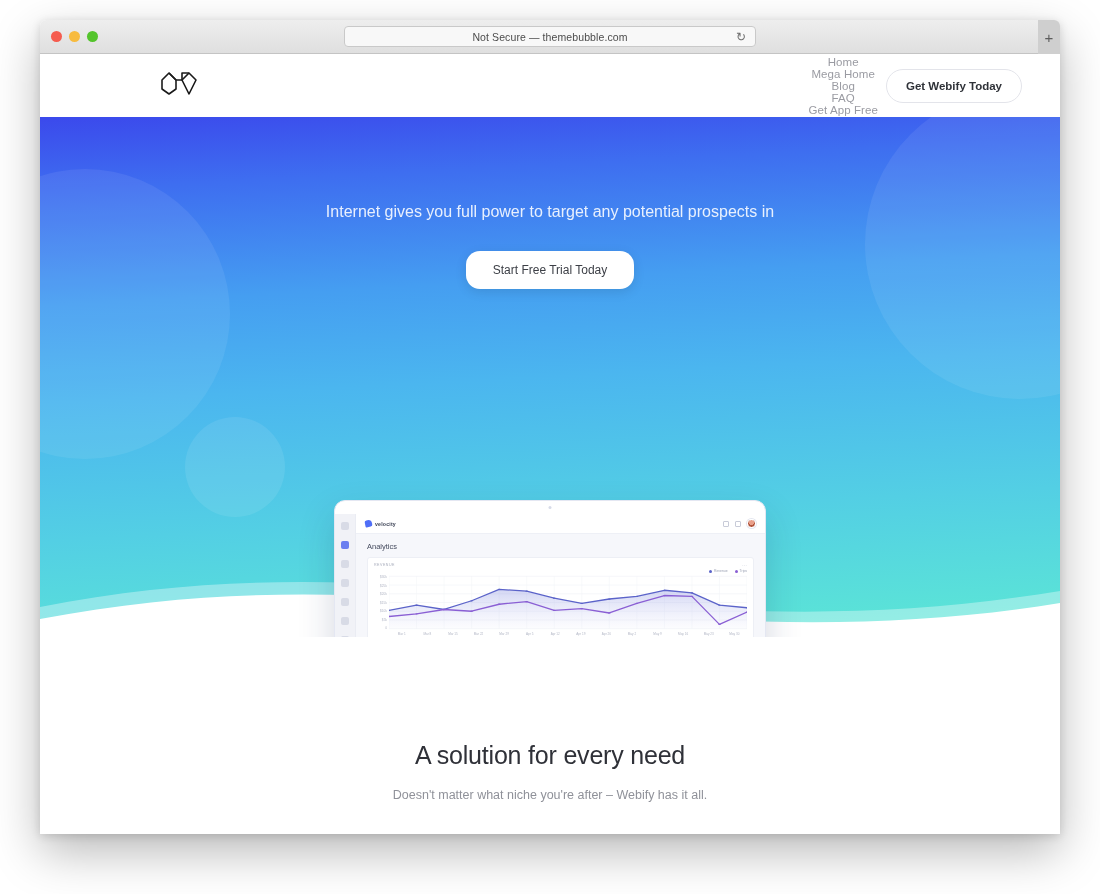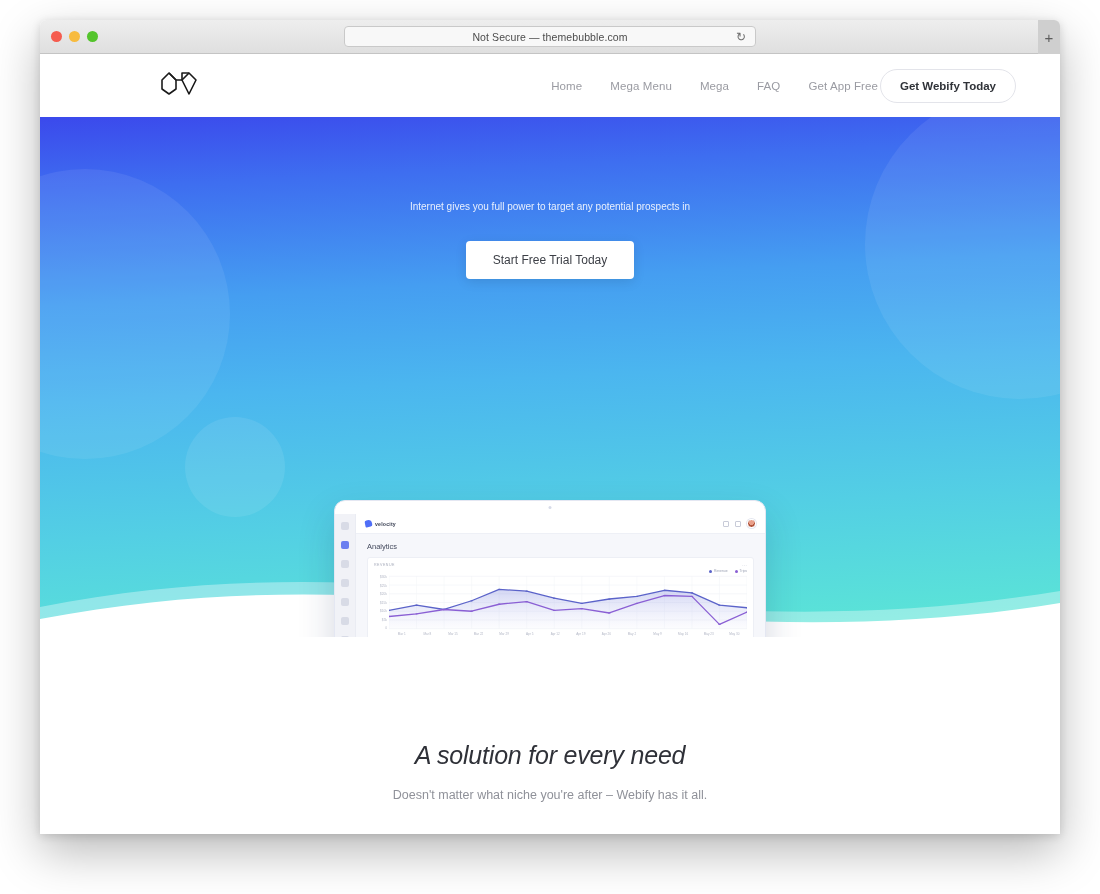--- a/index.html
+++ b/index.html
@@ -101,32 +101,32 @@
     position: absolute;
     left: 118px;
     top: 50%;
     transform: translateY(-50%);
   }
   .nav-links {
     position: absolute;
     right: 182px;
     display: flex;
     align-items: center;
-    gap: 28px;
+    flex-direction: column;
   }
   .nav-link {
     font-size: 11.5px;
     color: #9a9ba2;
     letter-spacing: 0.1px;
     cursor: pointer;
     white-space: nowrap;
   }
   .nav-cta {
     position: absolute;
-    right: 44px;
+    right: 38px;
     top: 50%;
     transform: translateY(-50%);
     border: 1px solid #e3e4ea;
     border-radius: 22px;
     padding: 10px 19px;
     font-size: 11.5px;
     font-weight: bold;
     color: #2f3238;
     background: #fff;
     cursor: pointer;
@@ -165,32 +165,32 @@
   }
   .hero-title {
     font-size: 37px;
     font-weight: normal;
     color: #ffffff;
     letter-spacing: -0.3px;
     line-height: 1.15;
   }
   .hero-sub {
     margin-top: 18px;
-    font-size: 10px;
+    font-size: 16px;
     color: rgba(255,255,255,0.88);
     line-height: 1.62;
   }
   .hero-btn {
     display: inline-block;
     margin-top: 26px;
     background: #ffffff;
     color: #3c3f46;
     font-size: 12px;
     padding: 12px 27px;
-    border-radius: 4px;
+    border-radius: 14px;
     box-shadow: 0 3px 12px rgba(0,0,0,0.10);
     cursor: pointer;
   }
 
   
   .wave-layer { position: absolute; left: 0; bottom: 0; width: 100%; z-index: 2; }
 
   
   .laptop {
     position: absolute;
@@ -301,21 +301,20 @@
     background: #ffffff;
     text-align: center;
     padding-top: 104px;
     height: 231px;
   }
   .section-title {
     font-size: 25px;
     font-weight: normal;
     color: #2f3138;
     letter-spacing: -0.2px;
-    font-style: italic;
   }
   .section-sub {
     margin-top: 18px;
     font-size: 12.5px;
     color: #8f9199;
   }
 </style>
 </head>
 <body>
 
@@ -339,22 +338,22 @@
       <svg width="42" height="30" viewBox="0 0 42 30">
         <g fill="none" stroke="#1b1b1b" stroke-width="1.6" stroke-linejoin="round">
           <path d="M4 11 L11 4 L18 11 L18 20 L11 25 L4 20 Z"></path>
           <path d="M24 4 L31 4 L38 11 L31 25 L24 11 Z"></path>
           <path d="M11 4 L18 11 L24 11 L31 4"></path>
         </g>
       </svg>
     </div>
     <div class="nav-links">
       <span class="nav-link">Home</span>
-      <span class="nav-link">Mega Menu</span>
-      <span class="nav-link">Mega</span>
+      <span class="nav-link">Mega Home</span>
+      <span class="nav-link">Blog</span>
       <span class="nav-link">FAQ</span>
       <span class="nav-link">Get App Free</span>
     </div>
     <div class="nav-cta">Get Webify Today</div>
   </div>
 
   <div class="hero">
     <div class="circle circle-left"></div>
     <div class="circle circle-right"></div>
     <div class="circle circle-small"></div>

